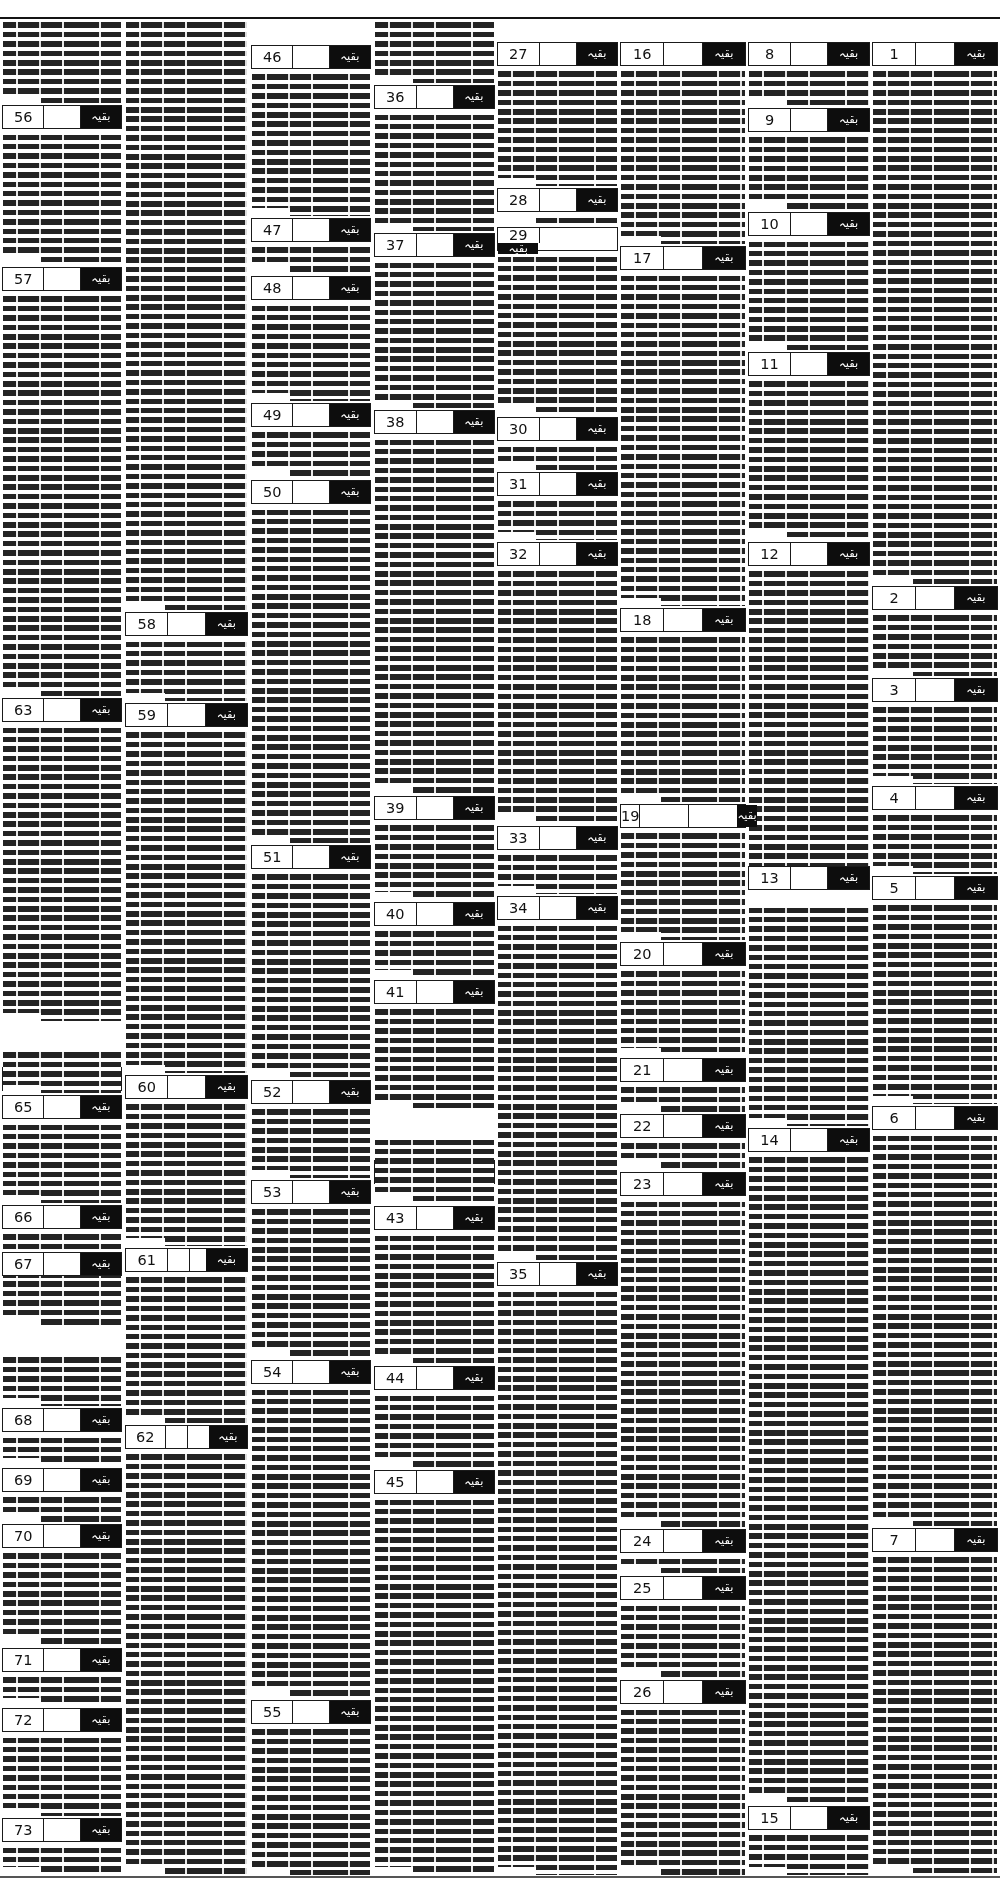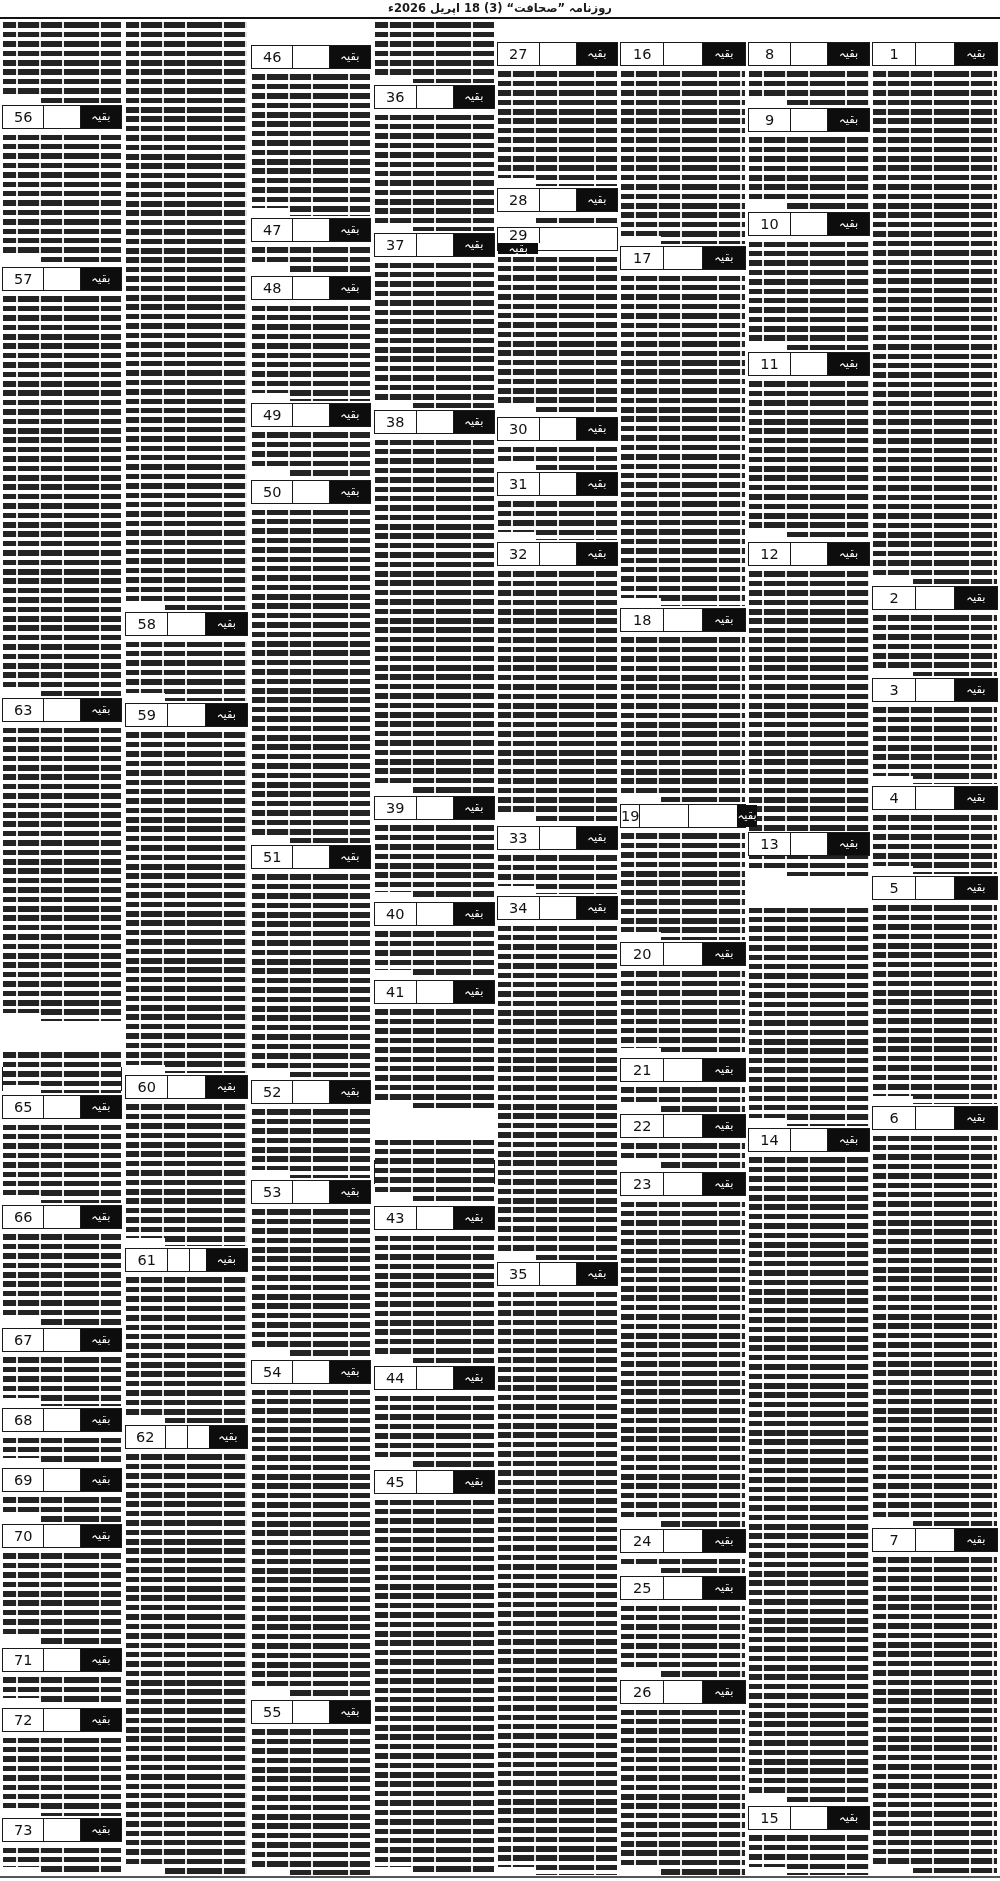--- a/index.html
+++ b/index.html
@@ -49,21 +49,20 @@
         #ffffff 0 2.5px, #232323 2.5px 8px, #ffffff 8px 9.4px);
   }
   .txt::after{ 
     content:"";position:absolute;left:0;bottom:0;width:32%;height:8px;background:#fff;
   }
 </style>
 </head>
 <body>
 
 <div id="paper">
-  <div id="masthead">روزنامہ ”صحافت“ (3) 18 اپریل 2026ء</div>
   <div id="masthead-rule"></div>
   <div id="columns">
       <div class="column" id="col-1-rightmost" style="left: 872px; width: 126px;">
         <div class="item-header" style="top: 22px;">
           <div class="item-number">1</div>
           <div class="item-mid"></div>
           <div class="item-label">بقیہ</div>
         </div>
         <div class="txt" style="top: 49px; height: 515px;"></div>
         <div class="item-header" style="top: 566px;">
@@ -127,21 +126,21 @@
           <div class="item-mid"></div>
           <div class="item-label">بقیہ</div>
         </div>
         <div class="txt" style="top: 359px; height: 161px;"></div>
         <div class="item-header" style="top: 522px;">
           <div class="item-number">12</div>
           <div class="item-mid"></div>
           <div class="item-label">بقیہ</div>
         </div>
         <div class="txt" style="top: 549px; height: 307px;"></div>
-        <div class="item-header" style="top: 812px; text-align: right;">
+        <div class="item-header" style="top: 846px; text-align: right;">
           <div class="item-number">13</div>
           <div class="item-mid"></div>
           <div class="item-label">بقیہ</div>
         </div>
         <div class="txt" style="top: 885px; height: 221px;"></div>
         <div class="item-header" style="top: 1108px;">
           <div class="item-number">14</div>
           <div class="item-mid"></div>
           <div class="item-label">بقیہ</div>
         </div>
@@ -466,21 +465,21 @@
           <div class="item-mid"></div>
           <div class="item-label">بقیہ</div>
         </div>
         <div class="txt" style="top: 1102px; height: 81px;"></div>
         <div class="item-header" style="top: 1185px;">
           <div class="item-number">66</div>
           <div class="item-mid"></div>
           <div class="item-label">بقیہ</div>
         </div>
         <div class="txt" style="top: 1212px; height: 94px;"></div>
-        <div class="item-header" style="top: 1308px;">
+        <div class="item-header" style="top: 1232px;">
           <div class="item-number">67</div>
           <div class="item-mid"></div>
           <div class="item-label">بقیہ</div>
         </div>
         <div class="txt" style="top: 1335px; height: 51px;"></div>
         <div class="item-header" style="top: 1388px;">
           <div class="item-number">68</div>
           <div class="item-mid"></div>
           <div class="item-label">بقیہ</div>
         </div>

